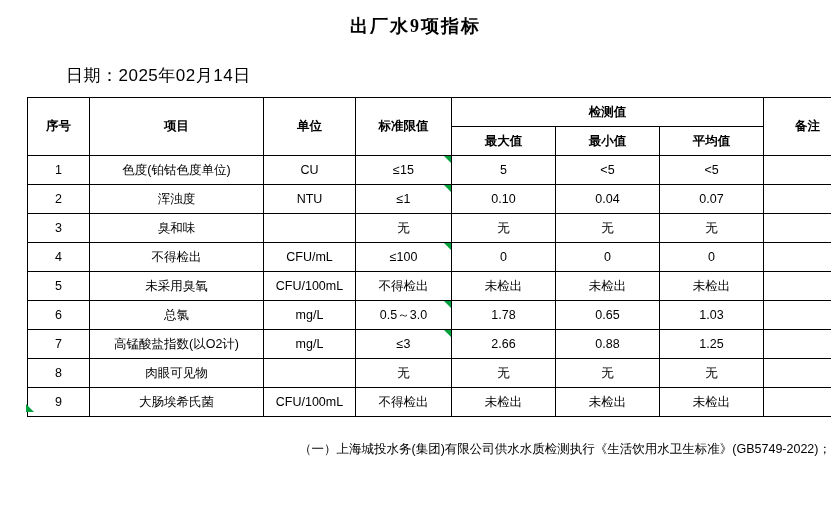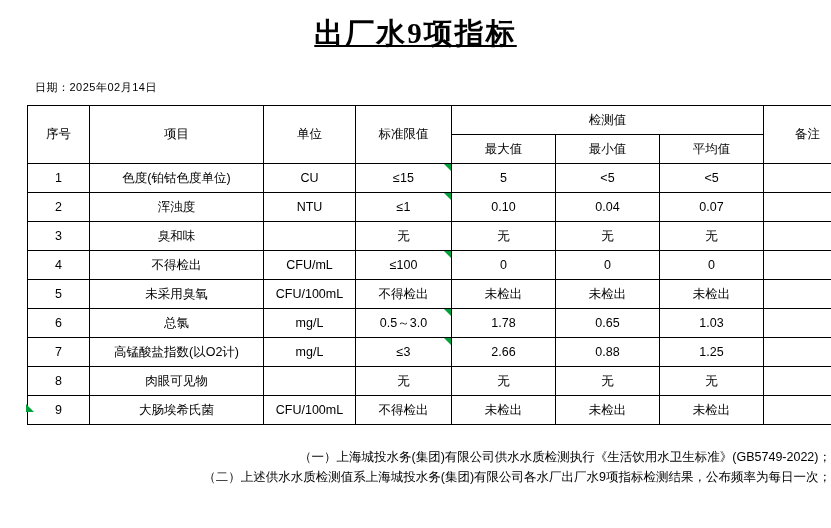--- a/index.html
+++ b/index.html
@@ -10,52 +10,51 @@
     width: 831px;
     height: 528px;
     background: #ffffff;
     font-family: "Liberation Sans", sans-serif;
     color: #000000;
     position: relative;
     overflow: hidden;
   }
   .page-title {
     text-align: center;
-    font-size: 29px;
+    font-size: 18px;
     font-weight: bold;
     letter-spacing: 2px;
     margin-top: 14px;
     margin-bottom: 0;
     font-family: "Liberation Serif", serif;
-    text-decoration: underline;
   }
   .date-line {
     margin-top: 26px;
-    margin-left: 35px;
-    font-size: 11px;
+    margin-left: 66px;
+    font-size: 17px;
     letter-spacing: 0.5px;
   }
   table.report {
     border-collapse: collapse;
     margin-left: 27px;
     margin-top: 10px;
     width: 778px;
     table-layout: fixed;
   }
   table.report th, table.report td {
     border: 1px solid #000000;
     font-size: 12.5px;
     font-weight: normal;
     padding: 0;
     height: 28px;
     text-align: center;
     vertical-align: middle;
   }
   table.report th {
-    font-weight: normal;
+    font-weight: bold;
   }
   .col-seq { width: 62px; }
   .col-item { width: 174px; }
   .col-unit { width: 92px; }
   .col-limit { width: 96px; }
   .col-val { width: 104px; }
   .col-remark { width: 88px; }
 
   td.left-cell {
     text-align: left;
@@ -220,14 +219,13 @@
       <td>未检出</td>
       <td></td>
     </tr>
   </tbody>
 </table>
 
 <div class="green-dot"></div>
 
 <div class="notes">
   <div class="note-line">（一）上海城投水务(集团)有限公司供水水质检测执行《生活饮用水卫生标准》(GB5749-2022)；</div>
-  <div class="note-line">（二）上述供水水质检测值系上海城投水务(集团)有限公司各水厂出厂水9项指标检测结果，公布频率为每日一次；</div>
 </div>
 
 </body></html>

